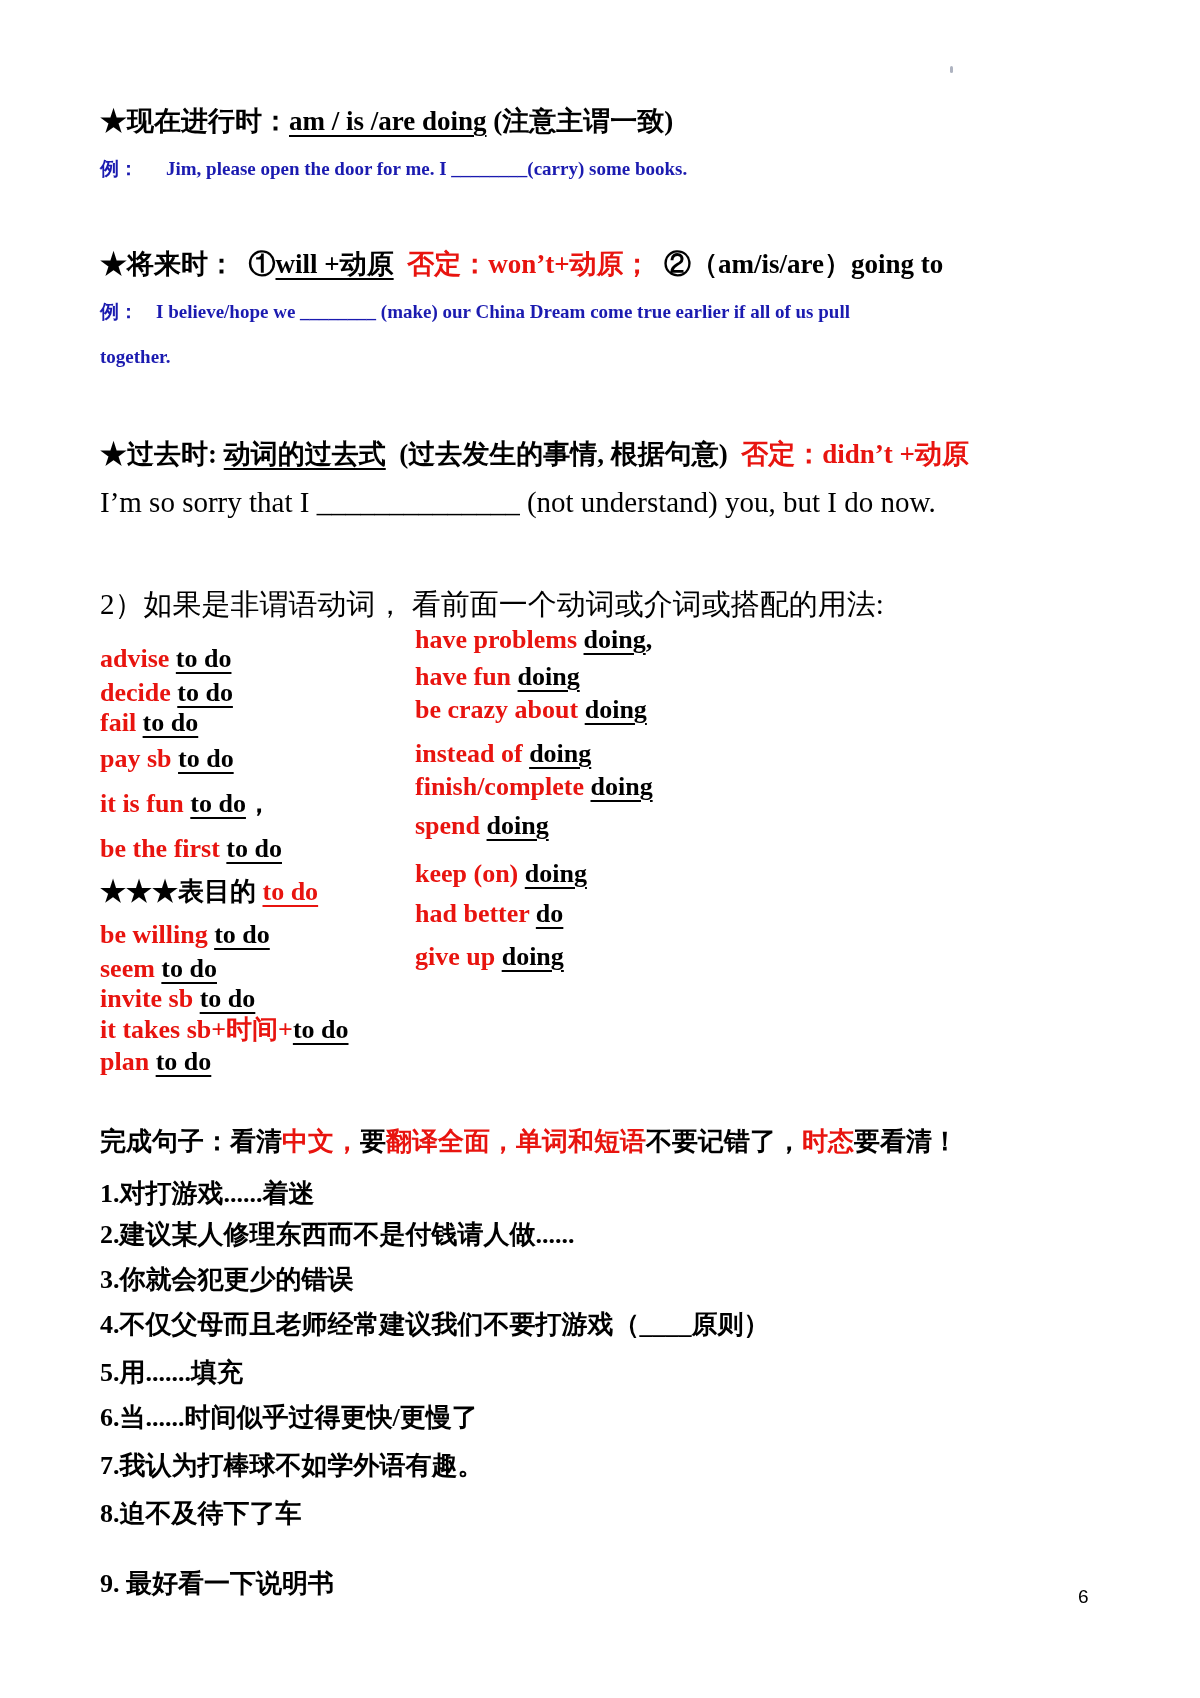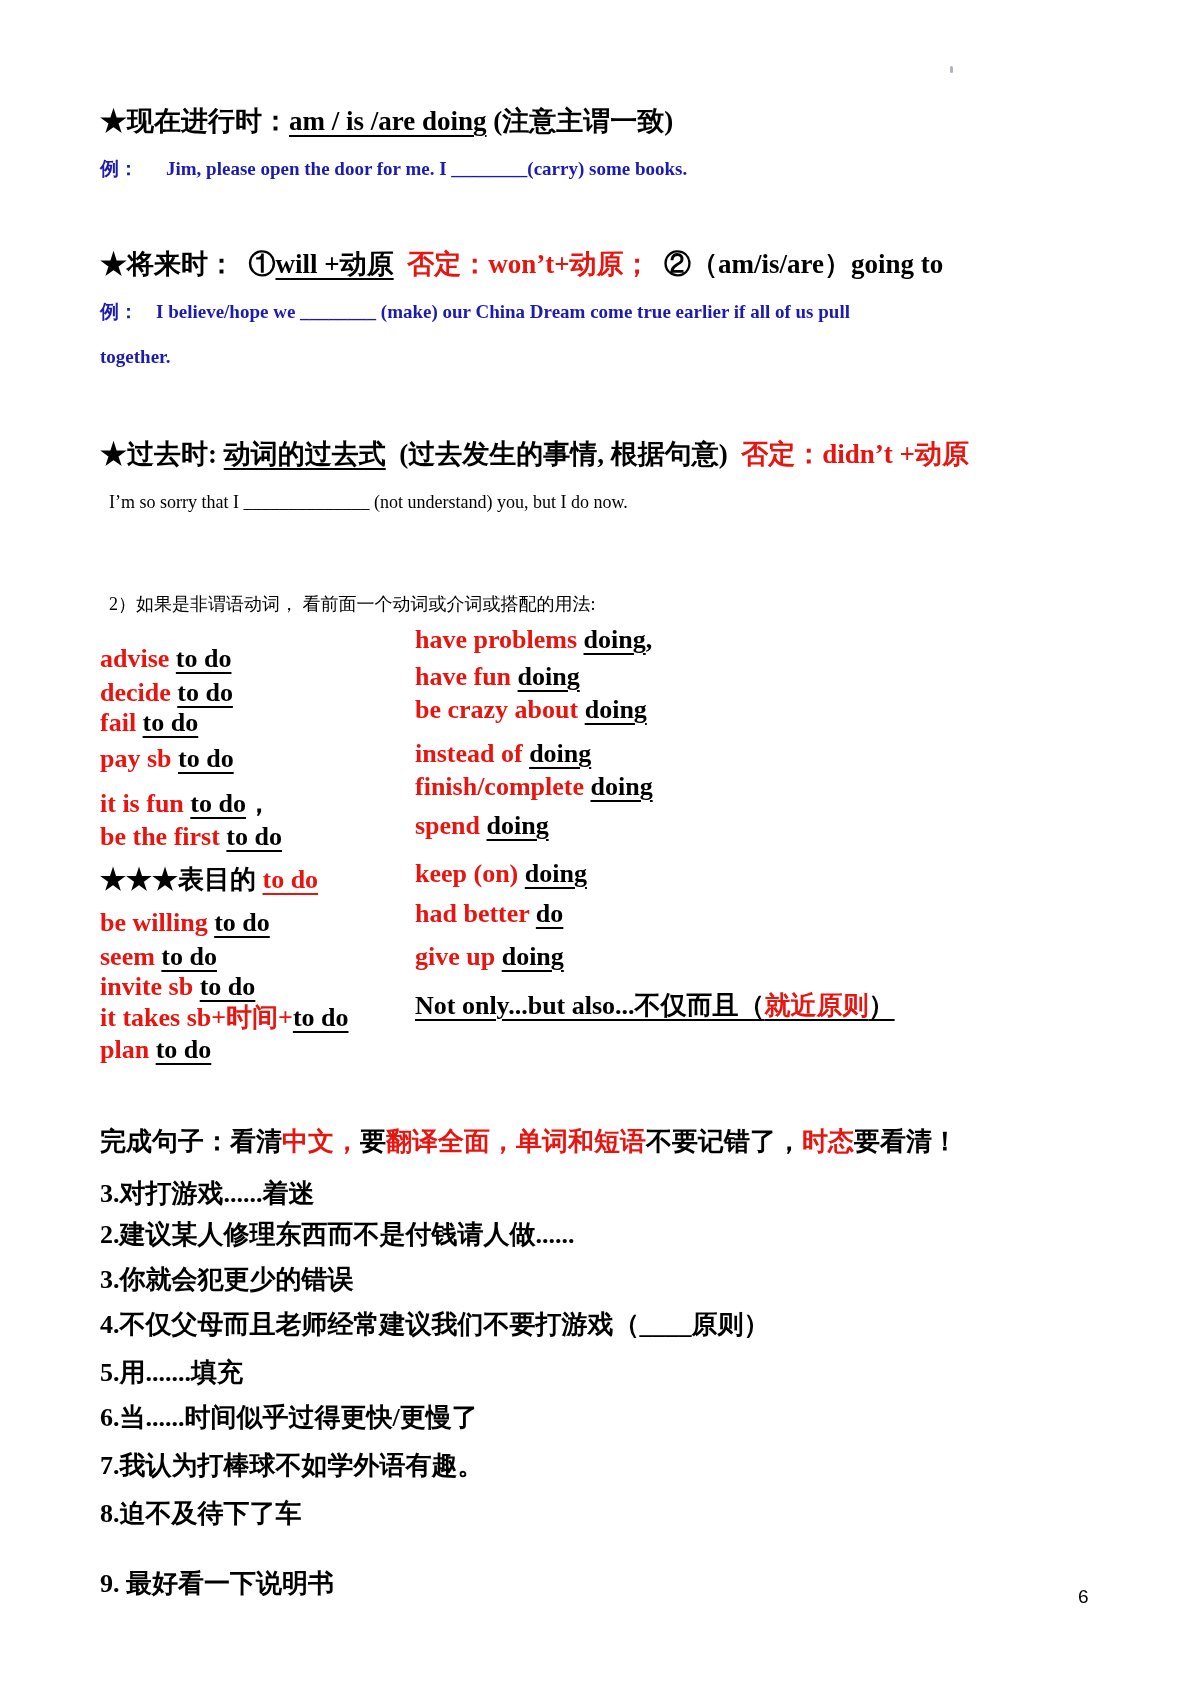--- a/index.html
+++ b/index.html
@@ -4,37 +4,37 @@
 <style>
   html,body{margin:0;padding:0;}
   body{
     width:1200px;height:1698px;background:#ffffff;position:relative;
     font-family:"Liberation Serif","DejaVu Serif",serif;color:#000;
     overflow:hidden;
   }
   .abs{position:absolute;left:100px;white-space:pre-wrap;}
   .h{font-size:27px;font-weight:bold;line-height:34px;}
   .ex{font-size:19px;font-weight:bold;line-height:34px;}
-  .reg{font-size:18px;font-weight:normal;line-height:32px;margin-left:9px;}
+  .reg{font-size:29px;font-weight:normal;line-height:32px;}
   .red{color:#e8140f;}
   .blue{color:#1b1bb0;}
   .black{color:#000;}
   .u{text-decoration:underline;text-decoration-thickness:2px;text-underline-offset:5px;}
   .exlabel{margin-right:28px;}
   .exlabel2{margin-right:18px;}
 
   
   .cols{position:absolute;top:622px;left:100px;width:1010px;display:flex;}
   .col-left{width:315px;margin-top:22px;}
   .col-right{flex:1;margin-top:3px;}
   .citem{font-size:26px;font-weight:bold;line-height:30px;white-space:pre-wrap;}
   .mt1{margin-top:1px;}.mt2{margin-top:2px;}.mt4{margin-top:4px;}
   .mt6{margin-top:6px;}.mt7{margin-top:7px;}.mt8{margin-top:15px;}
   .mt9{margin-top:9px;}.mt10{margin-top:10px;}.mt11{margin-top:3px;}
-  .mt13{margin-top:13px;}.mt14{margin-top:14px;}.mt15{margin-top:3px;}
+  .mt13{margin-top:13px;}.mt14{margin-top:14px;}.mt15{margin-top:15px;}
   .mt18{margin-top:18px;}.mt19{margin-top:19px;}
 
   
   .completion-head{top:1125px;font-size:26px;font-weight:bold;line-height:34px;}
   .li{position:absolute;left:100px;font-size:26px;font-weight:bold;line-height:33px;white-space:pre-wrap;}
   .li1{top:1177px;}.li2{top:1218px;}.li3{top:1263px;}
   .li4{top:1308px;}.li5{top:1356px;}.li6{top:1401px;}
   .li7{top:1449px;}.li8{top:1497px;}.li9{top:1542px;margin-top:25px;}
 
   .page-num{position:absolute;left:1078px;top:1586px;font-size:19px;
@@ -80,27 +80,26 @@
   <div class="col-right">
     <div class="citem"><span class="red">have problems </span><span class="u black">doing</span><span class="black">,</span></div>
     <div class="citem mt7"><span class="red">have fun </span><span class="u black">doing</span><span class="black"></span></div>
     <div class="citem mt11"><span class="red">be crazy about </span><span class="u black">doing</span><span class="black"></span></div>
     <div class="citem mt14"><span class="red">instead of </span><span class="u black">doing</span><span class="black"></span></div>
     <div class="citem mt11"><span class="red">finish/complete </span><span class="u black">doing</span><span class="black"></span></div>
     <div class="citem mt9"><span class="red">spend </span><span class="u black">doing</span><span class="black"></span></div>
     <div class="citem mt18"><span class="red">keep (on) </span><span class="u black">doing</span><span class="black"></span></div>
     <div class="citem mt10"><span class="red">had better </span><span class="u black">do</span><span class="black"></span></div>
     <div class="citem mt13"><span class="red">give up </span><span class="u black">doing</span><span class="black"></span></div>
-    <div class="citem mt19"><span class="u black"><span class="black">Not only...but also...不仅而且（</span><span class="red">就近原则</span><span class="black">）</span></span></div>
   </div>
 </div>
 
 <div class="abs completion-head"><span class="black">完成句子：看清</span><span class="red">中文，</span><span class="black">要</span><span class="red">翻译全面，单词和短语</span><span class="black">不要记错了，</span><span class="red">时态</span><span class="black">要看清！</span></div>
 
-<div class="li li1">3.对打游戏......着迷</div>
+<div class="li li1">1.对打游戏......着迷</div>
 <div class="li li2">2.建议某人修理东西而不是付钱请人做......</div>
 <div class="li li3">3.你就会犯更少的错误</div>
 <div class="li li4">4.不仅父母而且老师经常建议我们不要打游戏（____原则）</div>
 <div class="li li5">5.用.......填充</div>
 <div class="li li6">6.当......时间似乎过得更快/更慢了</div>
 <div class="li li7">7.我认为打棒球不如学外语有趣。</div>
 <div class="li li8">8.迫不及待下了车</div>
 <div class="li li9">9. 最好看一下说明书</div>
 
 <div class="page-num">6</div>

